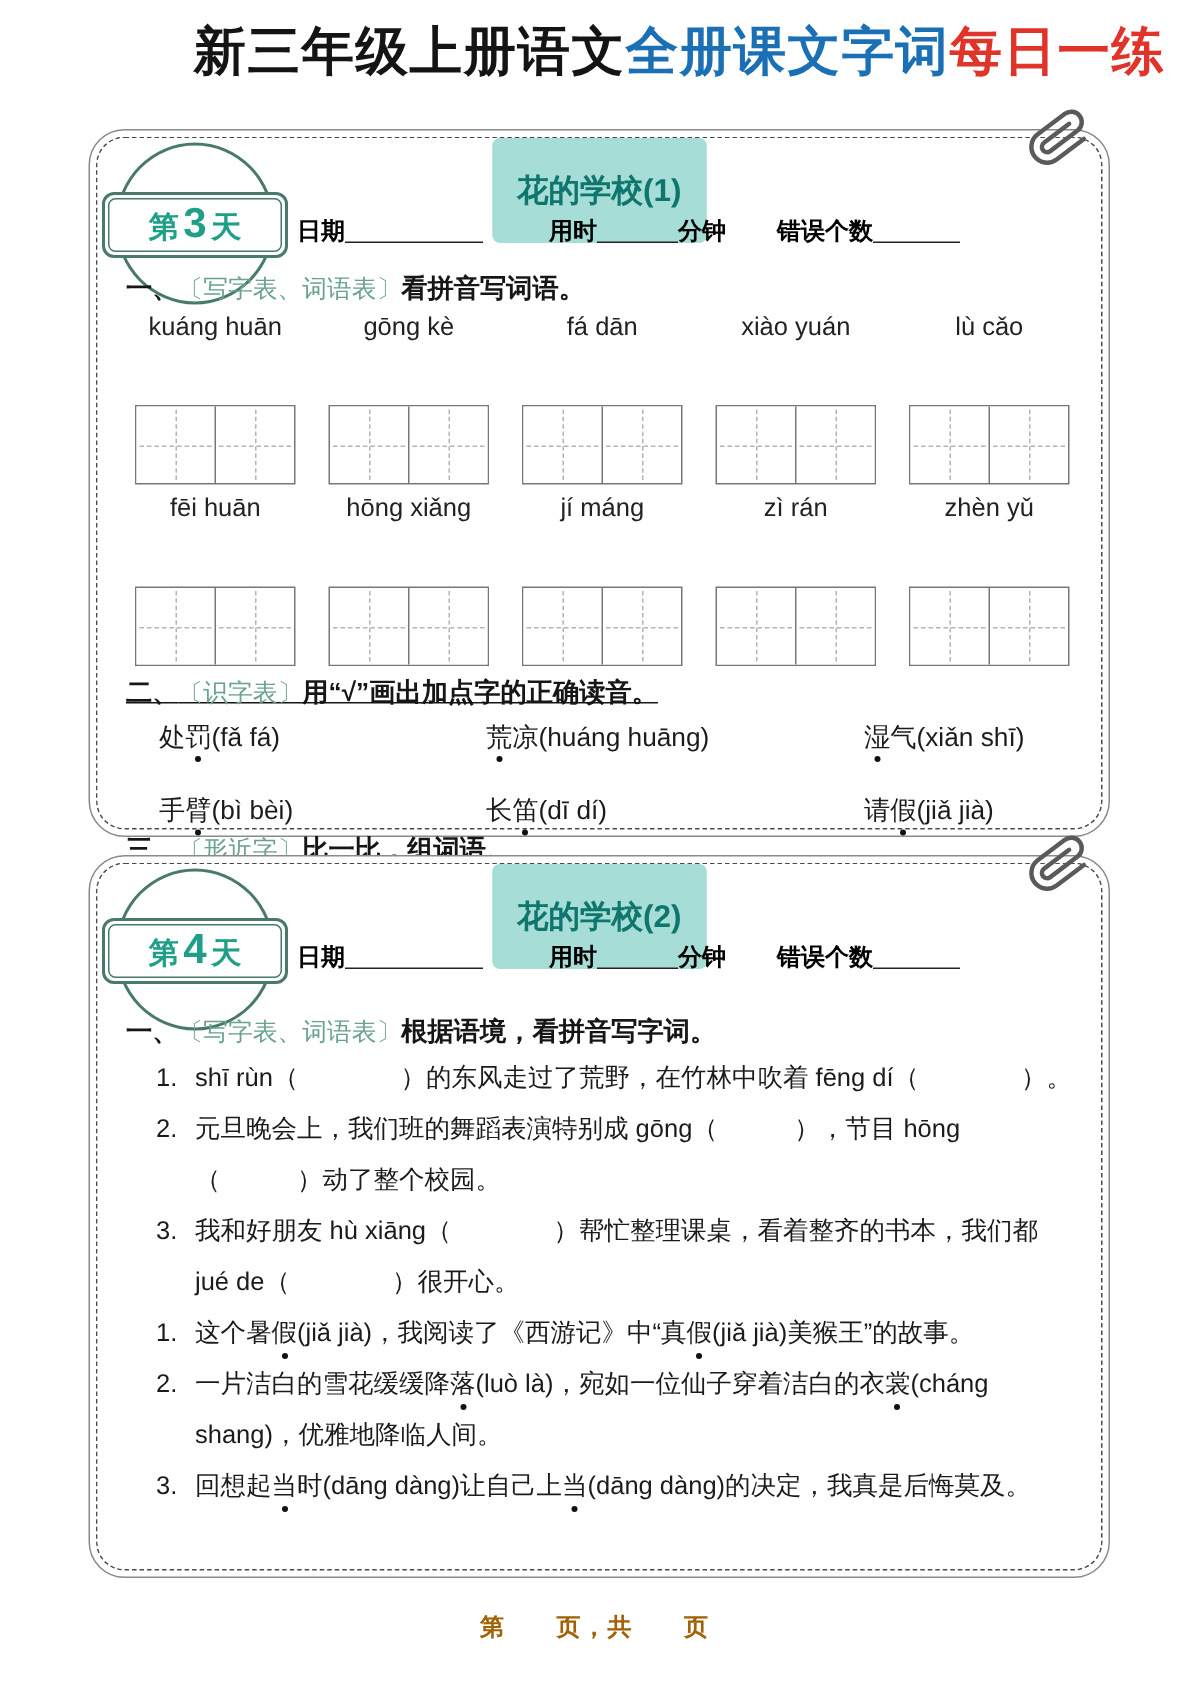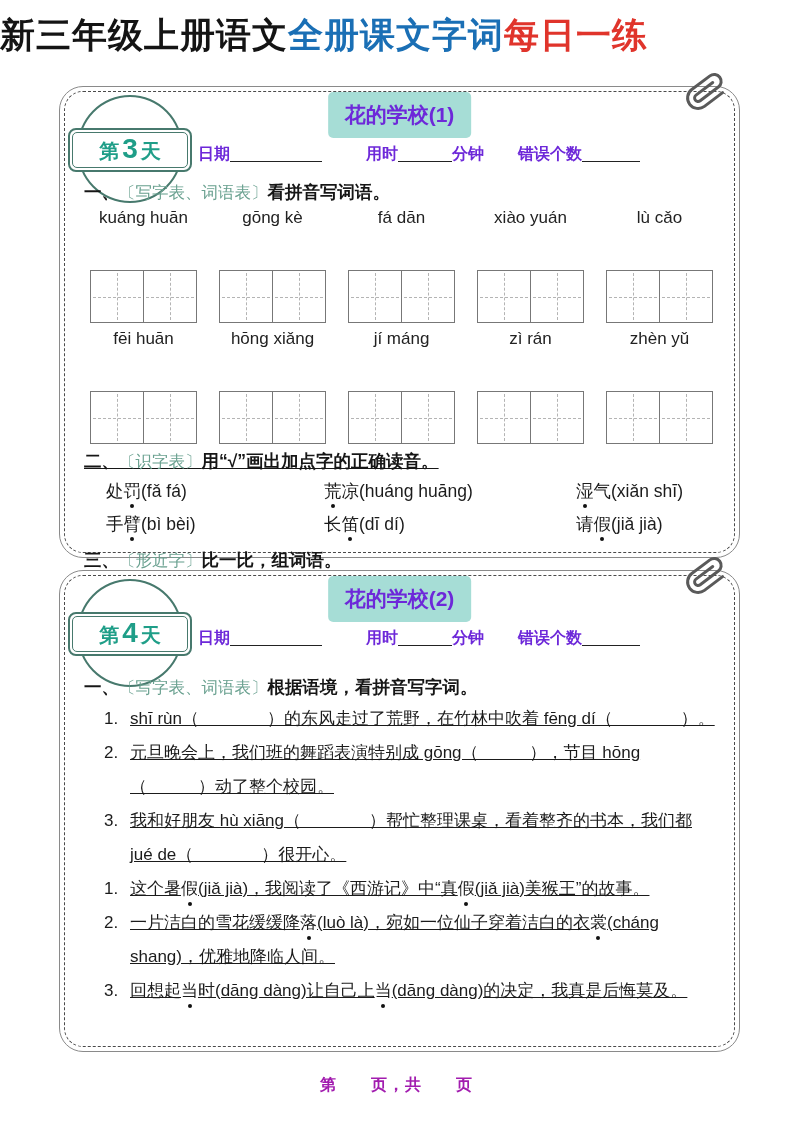--- a/index.html
+++ b/index.html
@@ -3,21 +3,21 @@
 <meta charset="utf-8">
 <style>
   html,body{margin:0;padding:0;}
   body{
     width:793px;height:1122px;background:#ffffff;position:relative;overflow:hidden;
     font-family:"Liberation Sans","DejaVu Sans",sans-serif;color:#1b1b1b;
     -webkit-font-smoothing:antialiased;
   }
   
   .page-title{
-    text-align:left;margin:14px 0 0 0;font-size:35px;font-weight:800;letter-spacing:1px;
+    text-align:right;margin:14px 16px 0 0;font-size:35px;font-weight:800;letter-spacing:1px;
     line-height:1.2;
   }
   .t-black{color:#141414;}
   .t-blue{color:#1a6fb5;}
   .t-red{color:#e0342b;}
   
   .card{
     position:absolute;left:59px;width:679px;border:1.5px solid #8a8a8a;border-radius:24px;
     background:#fff;
   }
@@ -40,25 +40,25 @@
   .badge-rect{
     position:absolute;top:33px;left:-4px;right:-4px;height:40px;background:#fff;
     border:2.5px solid #47796d;border-radius:8px;display:flex;align-items:center;justify-content:center;
   }
   .badge-rect::after{content:"";position:absolute;inset:2px;border:1px solid #47796d;border-radius:5px;}
   .badge-text{color:#1f9e88;font-weight:800;font-size:20px;display:flex;align-items:baseline;}
   .badge-num{font-size:28px;margin:0 3px;line-height:1;}
   
   .lesson{
     position:absolute;top:5px;left:50%;transform:translateX(-50%);
-    background:#a6ddd6;border-radius:5px;padding:9px 17px;font-size:21px;font-weight:800;color:#6d28d9;
+    background:#a6ddd6;border-radius:5px;padding:21px 17px;font-size:21px;font-weight:800;color:#0f766e;
     white-space:nowrap;
   }
   
-  .meta{position:absolute;top:57px;left:138px;font-size:16px;font-weight:700;color:#6d28d9;white-space:nowrap;}
+  .meta{position:absolute;top:57px;left:138px;font-size:16px;font-weight:700;color:#000000;white-space:nowrap;}
   .blank{display:inline-block;border-bottom:1.5px solid #222;height:15px;vertical-align:-3px;}
   .b-date{width:92px;margin-right:44px;}
   .b-time{width:54px;}
   .b-min{margin-right:34px;}
   .b-err{width:58px;}
   
   .content{position:absolute;left:24px;right:20px;}
   .card-1 .content{top:93px;}
   .card-2 .content{top:104px;}
   .qheader{font-size:17.5px;font-weight:800;color:#161616;margin-bottom:3px;white-space:nowrap;}
@@ -67,22 +67,22 @@
   .prow{display:flex;justify-content:space-between;padding:0 6px;margin-bottom:5px;}
   .pgroup{display:flex;flex-direction:column;align-items:center;gap:41px;}
   .pinyin{font-size:17px;height:22px;line-height:22px;white-space:nowrap;color:#222;}
   .tian{display:flex;border:1.3px solid #777;}
   .tcell{width:52px;height:51px;position:relative;background:#fff;}
   .tcell + .tcell{border-left:1.3px solid #777;}
   .tcell::before{content:"";position:absolute;left:50%;top:2px;bottom:2px;border-left:1px dashed #b4b4b4;}
   .tcell::after{content:"";position:absolute;top:50%;left:2px;right:2px;border-top:1px dashed #b4b4b4;}
   
   .read-grid{
-    display:grid;grid-template-columns:218px 252px auto;row-gap:9px;
-    padding-left:22px;font-size:17.5px;margin:6px 0 12px 0;
+    display:grid;grid-template-columns:218px 252px auto;row-gap:25px;
+    padding-left:22px;font-size:17.5px;margin:6px 0 2px 0;
   }
   .read-item{white-space:nowrap;}
   
   .dotted{position:relative;display:inline-block;line-height:1.15;}
   .dotted::after{
     content:"";position:absolute;left:50%;transform:translateX(-50%);bottom:-7px;
     width:4px;height:4px;border-radius:50%;background:#111;
   }
   
   .pairs{display:grid;grid-template-columns:218px 252px auto;padding-left:14px;margin-top:4px;}
@@ -91,25 +91,25 @@
     font-size:58px;font-weight:300;color:#2a2a2a;transform:scaleX(0.5);line-height:0.9;
     font-family:"DejaVu Sans",sans-serif;margin-right:-2px;
   }
   .pair-lines{display:flex;flex-direction:column;gap:13px;font-size:18px;}
   .pair-line{white-space:nowrap;}
   .pair-blank{letter-spacing:1px;}
   
   .items{margin-left:20px;}
   .item{display:flex;font-size:17px;line-height:2.0;}
   .item-num{flex:0 0 26px;}
-  .item-text{flex:1;text-decoration:underline;}
+  .item-text{flex:1;}
   .sect-gap{margin-top:4px;text-decoration:underline;}
   
   .footer{
-    position:absolute;left:0;right:0;bottom:26px;text-align:center;font-size:16px;color:#a21caf;
+    position:absolute;left:0;right:0;bottom:26px;text-align:center;font-size:16px;color:#a16207;
     letter-spacing:1px;font-weight:600;
   }
 </style>
 </head>
 <body>
 
 <div class="page-title">
   <span class="t-black">新三年级上册语文</span><span class="t-blue">全册课文字词</span><span class="t-red">每日一练</span>
 </div>
 

